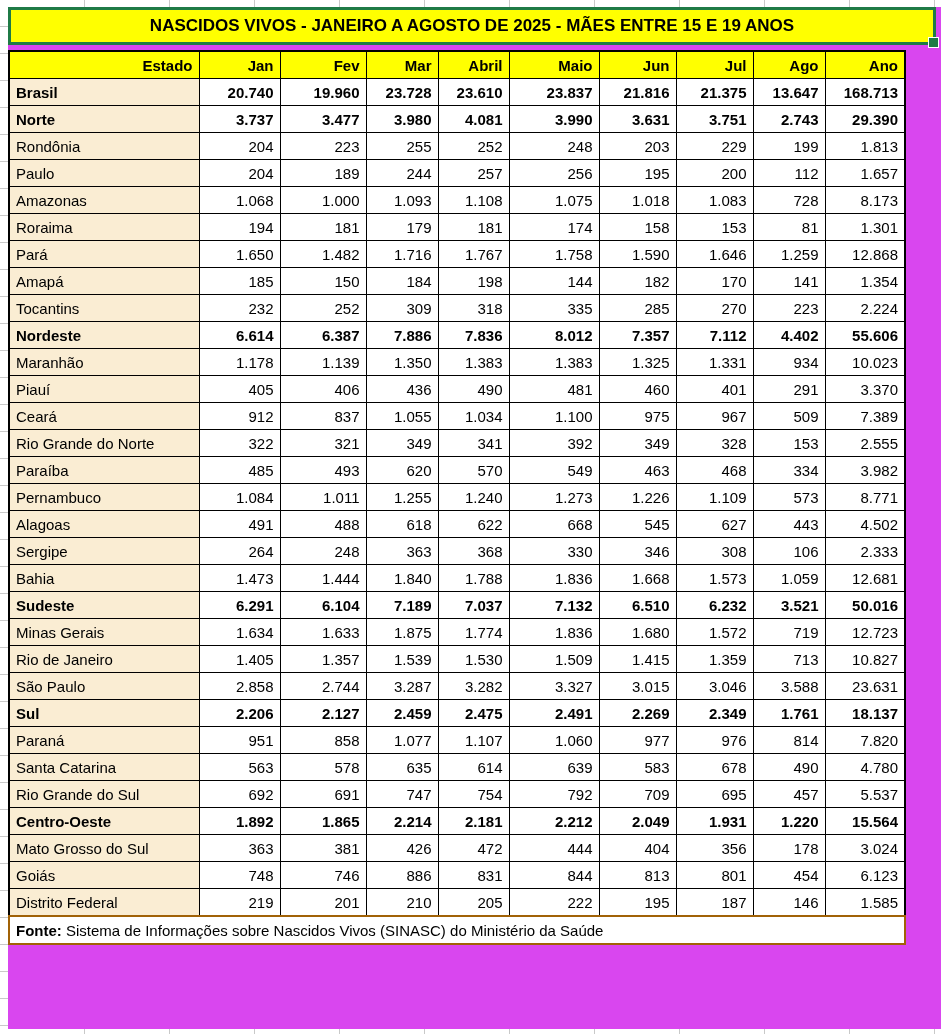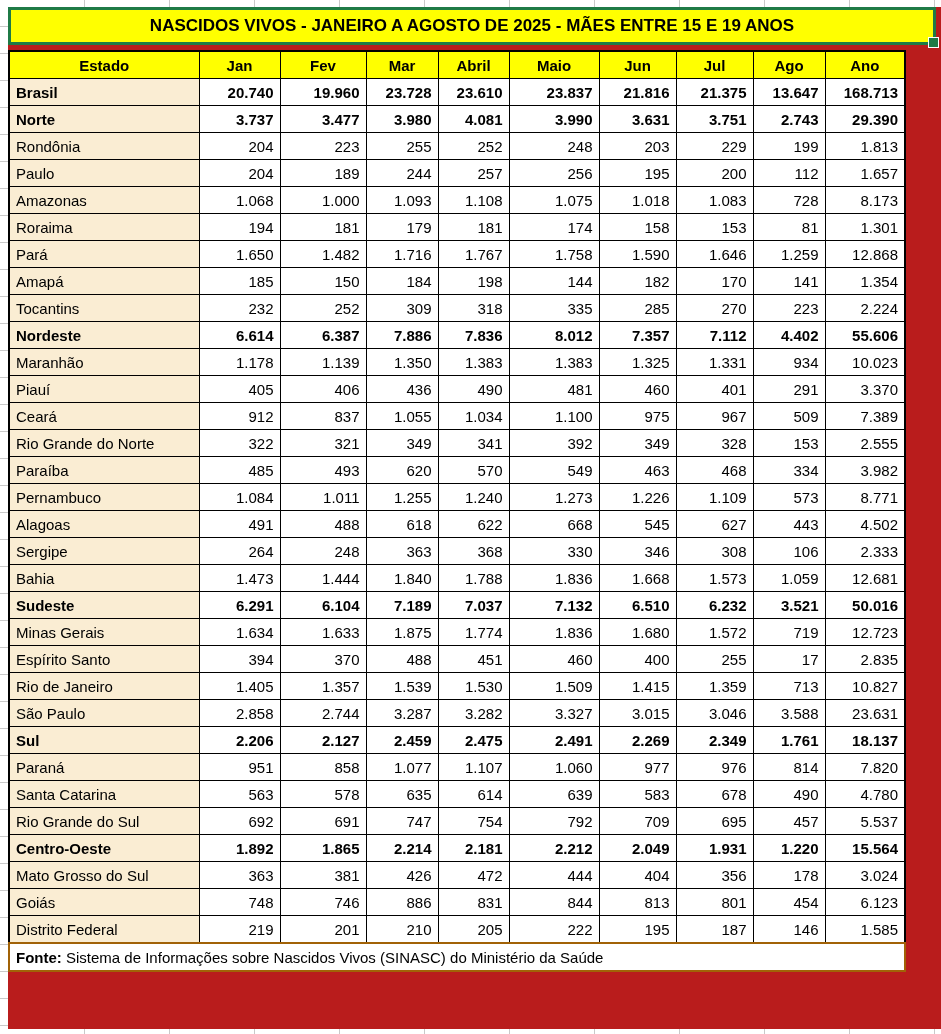--- a/index.html
+++ b/index.html
@@ -1,17 +1,17 @@
 <!DOCTYPE html>
 <html><head>
 <meta charset="utf-8">
 <style>
   html,body{margin:0;padding:0;background:#ffffff;}
   body{font-family:"Liberation Sans", sans-serif; color:#000;}
-  #stage{position:relative;width:941px;height:1034px;background:#b91c1c;overflow:hidden;}
+  #stage{position:relative;width:941px;height:1034px;background:#d946ef;overflow:hidden;}
 
   
   .gutter-left{position:absolute;left:0;top:0;width:8px;height:1034px;
     background:repeating-linear-gradient(to bottom,#ffffff 0px,#ffffff 26px,#c9c9c9 26px,#c9c9c9 27px);}
   .gutter-top{position:absolute;left:0;top:0;width:941px;height:7px;
     background:repeating-linear-gradient(to right,#ffffff 0px,#ffffff 84px,#c9c9c9 84px,#c9c9c9 85px);}
   .gutter-bottom{position:absolute;left:0;top:1029px;width:941px;height:5px;
     background:repeating-linear-gradient(to right,#ffffff 0px,#ffffff 84px,#c9c9c9 84px,#c9c9c9 85px);}
 
   
@@ -20,21 +20,21 @@
     display:flex;align-items:center;justify-content:center;
     font-weight:bold;font-size:17px;letter-spacing:0px;}
   .fill-handle{position:absolute;right:-6px;bottom:-6px;width:9px;height:9px;
     background:#1F7A46;border:1.5px solid #ffffff;}
 
   
   table.data{position:absolute;left:8px;top:50px;border-collapse:collapse;table-layout:fixed;
     font-size:15px;background:#ffffff;border:2px solid #000;}
   table.data th, table.data td{border:1.8px solid #000;height:26px;padding:0 6px;
     overflow:hidden;white-space:nowrap;vertical-align:middle;}
-  table.data th{background:#FFFF00;text-align:center;font-weight:bold;font-size:15px;}
+  table.data th{background:#FFFF00;text-align:right;font-weight:bold;font-size:15px;}
   td.state{background:#FAEDD3;text-align:left;}
   td.num{background:#ffffff;text-align:right;padding-right:8px;}
   tr.bold td{font-weight:bold;}
   tr.footer-row td{background:#ffffff;text-align:left;font-weight:normal;border:2px solid #a16207;}
   .fonte-label{font-weight:bold;}
 </style>
 </head>
 <body>
 
 <div id="stage">
@@ -322,32 +322,20 @@
           <td class="num">1.633</td>
           <td class="num">1.875</td>
           <td class="num">1.774</td>
           <td class="num">1.836</td>
           <td class="num">1.680</td>
           <td class="num">1.572</td>
           <td class="num">719</td>
           <td class="num">12.723</td>
         </tr>
         <tr>
-          <td class="state">Espírito Santo</td>
-          <td class="num">394</td>
-          <td class="num">370</td>
-          <td class="num">488</td>
-          <td class="num">451</td>
-          <td class="num">460</td>
-          <td class="num">400</td>
-          <td class="num">255</td>
-          <td class="num">17</td>
-          <td class="num">2.835</td>
-        </tr>
-        <tr>
           <td class="state">Rio de Janeiro</td>
           <td class="num">1.405</td>
           <td class="num">1.357</td>
           <td class="num">1.539</td>
           <td class="num">1.530</td>
           <td class="num">1.509</td>
           <td class="num">1.415</td>
           <td class="num">1.359</td>
           <td class="num">713</td>
           <td class="num">10.827</td>

